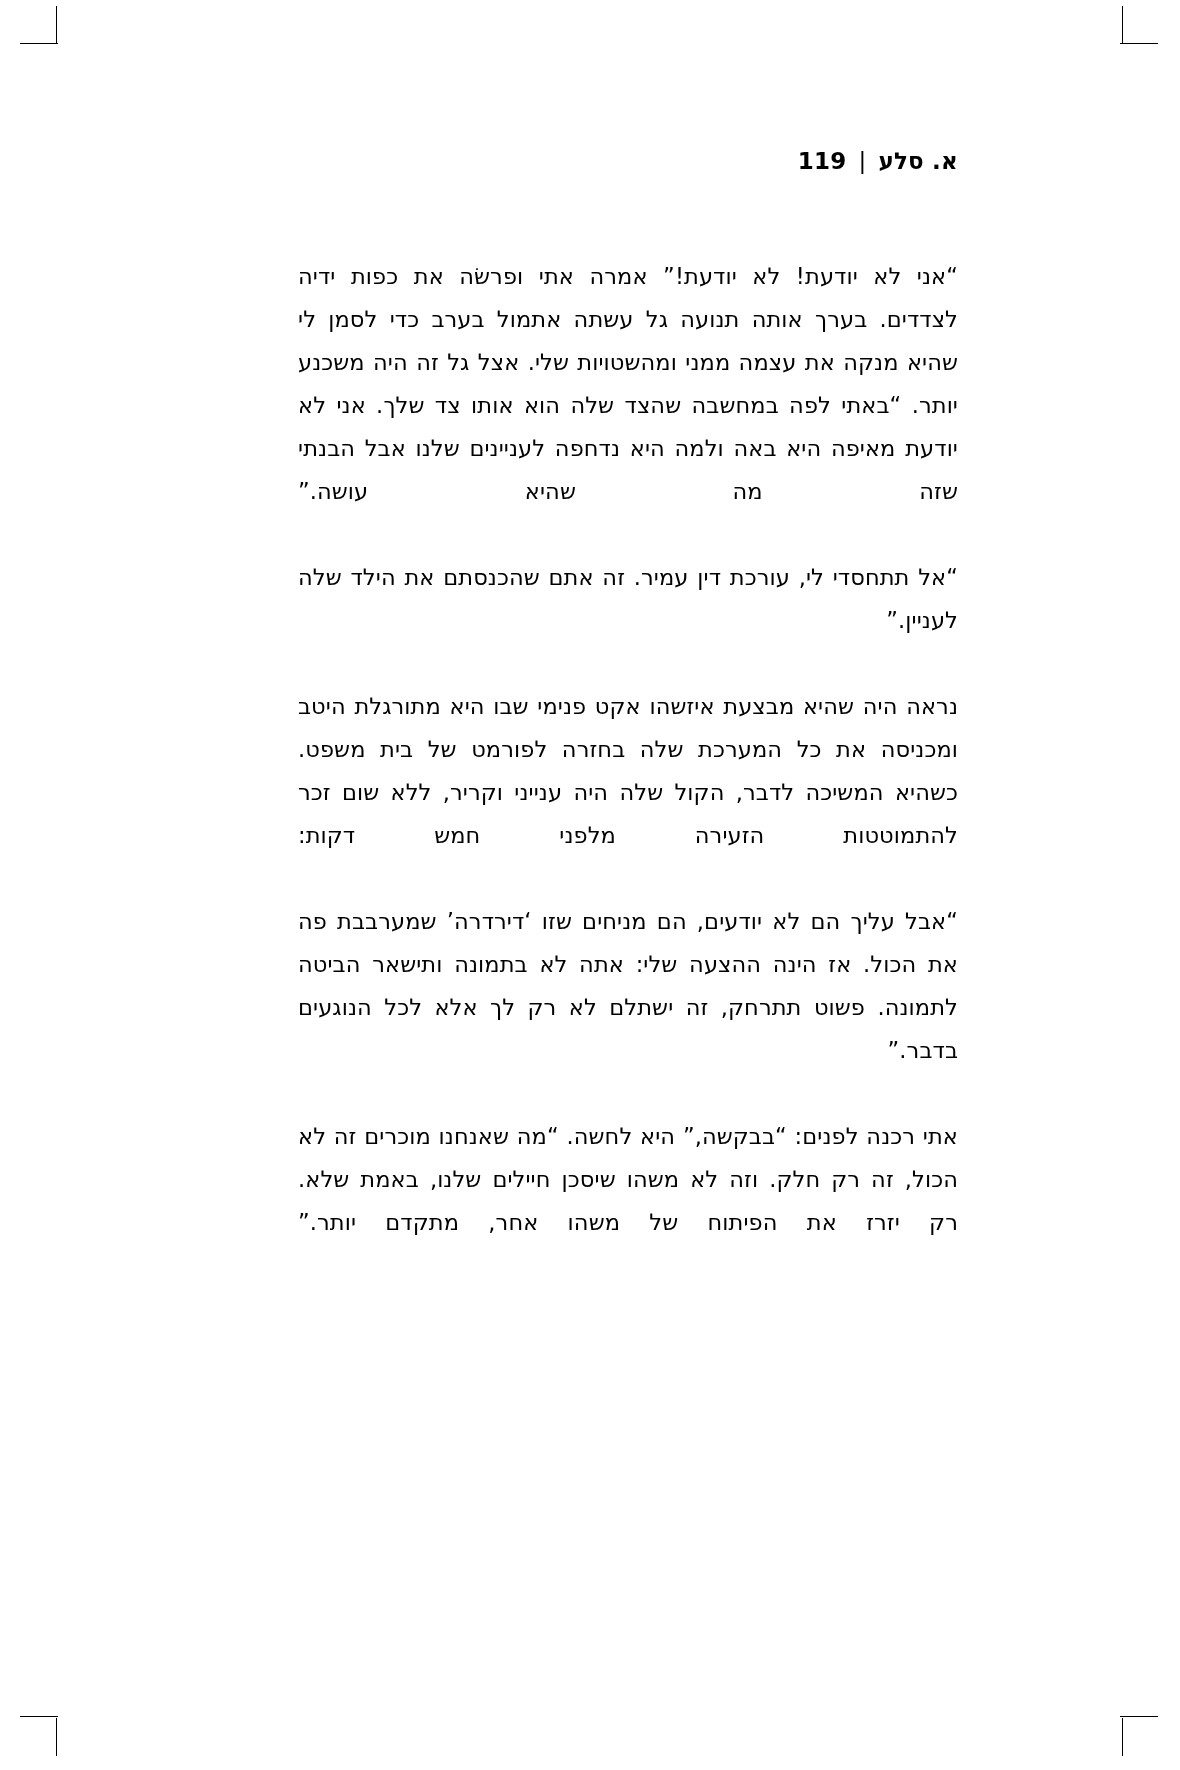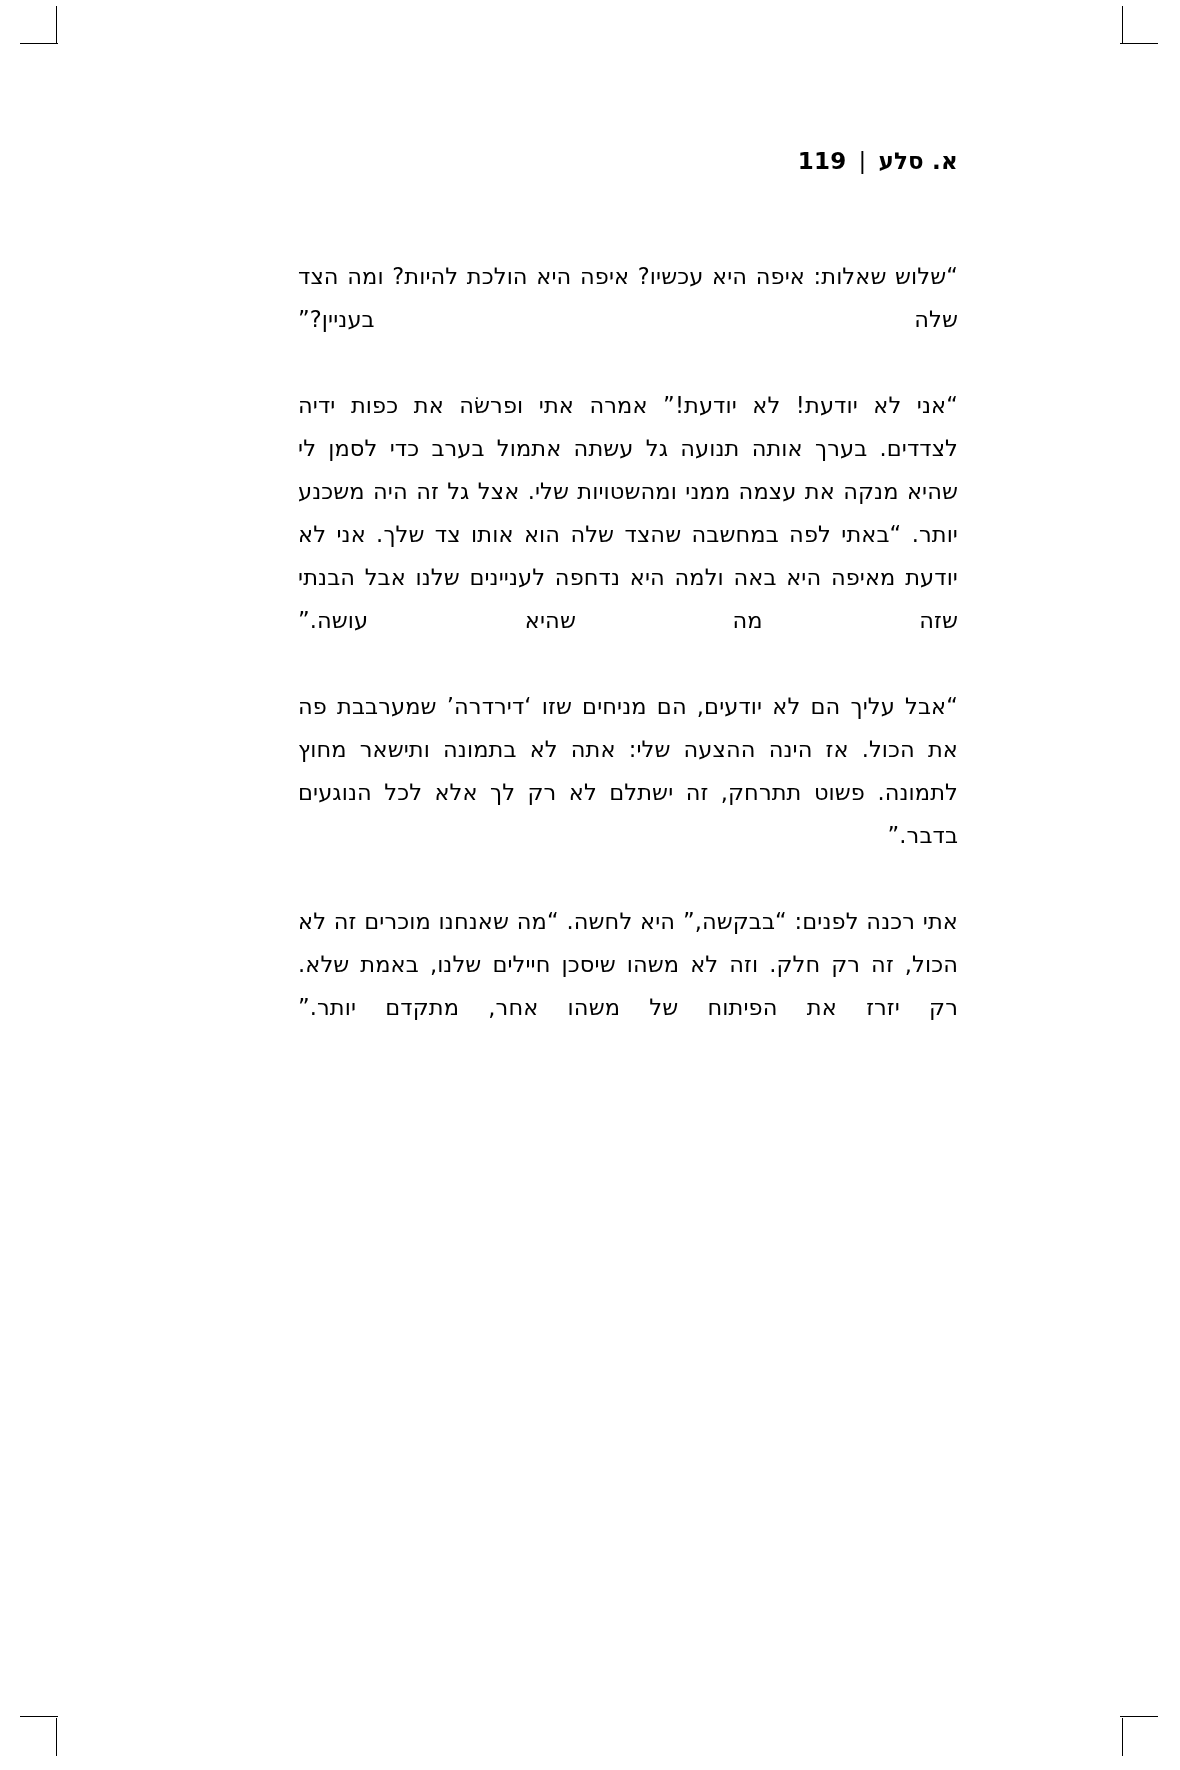--- a/index.html
+++ b/index.html
@@ -97,19 +97,20 @@
 
 <div class="page">
 
   <div class="running-head">
     <span class="author">א. סלע</span>
     <span class="sep">|</span>
     <span class="folio">119</span>
   </div>
 
   <div class="text-block">
-    <p class="para">“שלוש שאלות: איפה היא עכשיו? איפה היא הולכת להיות? ומה הצד שלה בעניין?”</p>
     <p class="para">“אני לא יודעת! לא יודעת!” אמרה אתי ופרשׂה את כפות ידיה לצדדים. בערך אותה תנועה גל עשתה אתמול בערב כדי לסמן לי שהיא מנקה את עצמה ממני ומהשטויות שלי. אצל גל זה היה משכנע יותר. “באתי לפה במחשבה שהצד שלה הוא אותו צד שלך. אני לא יודעת מאיפה היא באה ולמה היא נדחפה לעניינים שלנו אבל הבנתי שזה מה שהיא עושה.”</p>
-    <p class="para">“אבל עליך הם לא יודעים, הם מניחים שזו ‘דירדרה’ שמערבבת פה את הכול. אז הינה ההצעה שלי: אתה לא בתמונה ותישאר מחוץ לתמונה. פשוט תתרחק, זה ישתלם לא רק לך אלא לכל הנוגעים בדבר.”</p>
+    <p class="para">“אל תתחסדי לי, עורכת דין עמיר. זה אתם שהכנסתם את הילד שלה לעניין.”</p>
+    <p class="para">נראה היה שהיא מבצעת איזשהו אקט פנימי שבו היא מתורגלת היטב ומכניסה את כל המערכת שלה בחזרה לפורמט של בית משפט. כשהיא המשיכה לדבר, הקול שלה היה ענייני וקריר, ללא שום זכר להתמוטטות הזעירה מלפני חמש דקות:</p>
+    <p class="para">“אבל עליך הם לא יודעים, הם מניחים שזו ‘דירדרה’ שמערבבת פה את הכול. אז הינה ההצעה שלי: אתה לא בתמונה ותישאר הביטה לתמונה. פשוט תתרחק, זה ישתלם לא רק לך אלא לכל הנוגעים בדבר.”</p>
     <p class="para">אתי רכנה לפנים: “בבקשה,” היא לחשה. “מה שאנחנו מוכרים זה לא הכול, זה רק חלק. וזה לא משהו שיסכן חיילים שלנו, באמת שלא. רק יזרז את הפיתוח של משהו אחר, מתקדם יותר.”</p>
   </div>
 
 </div>
 
 </body></html>

